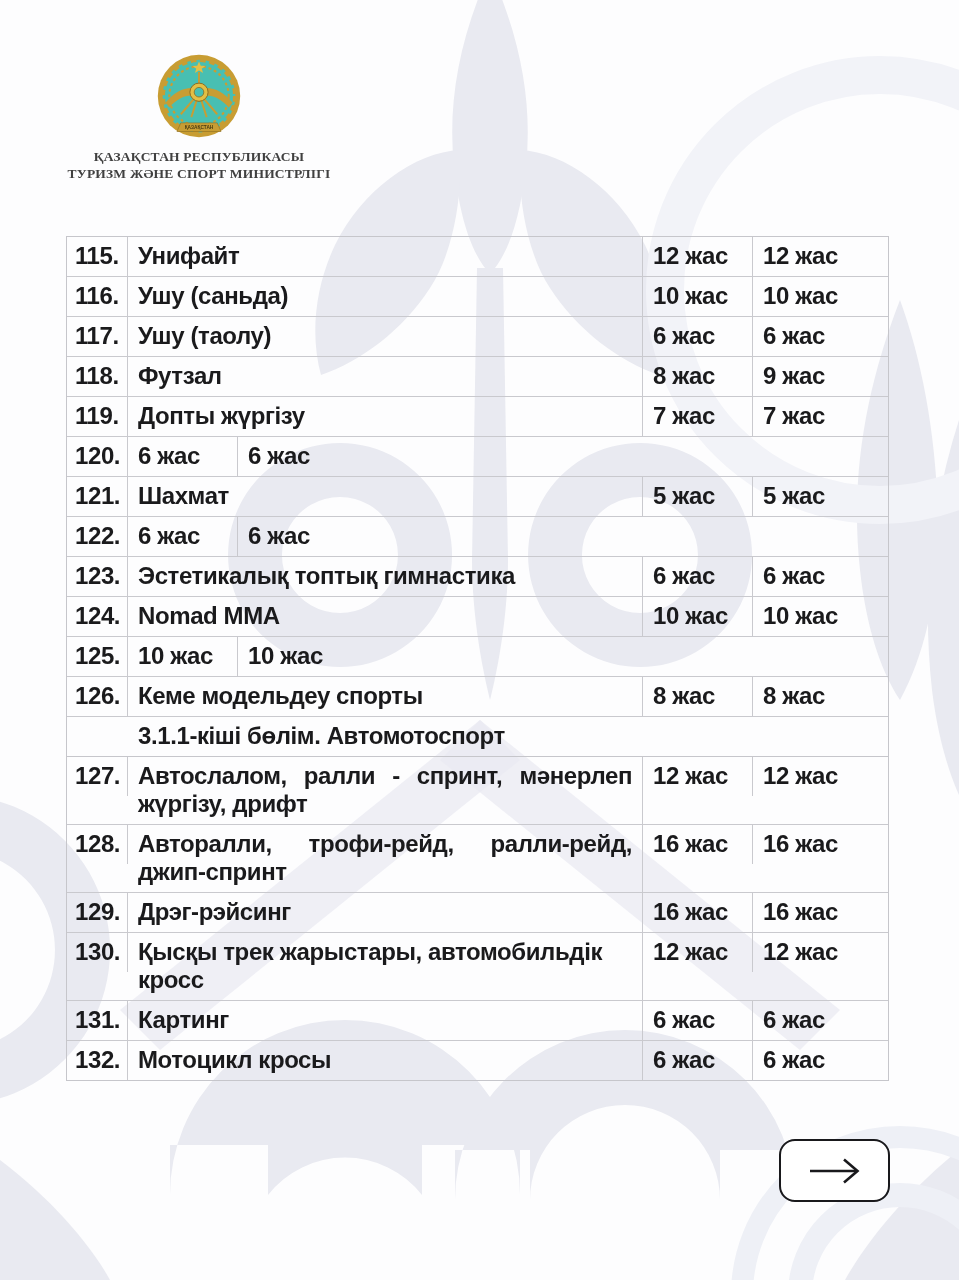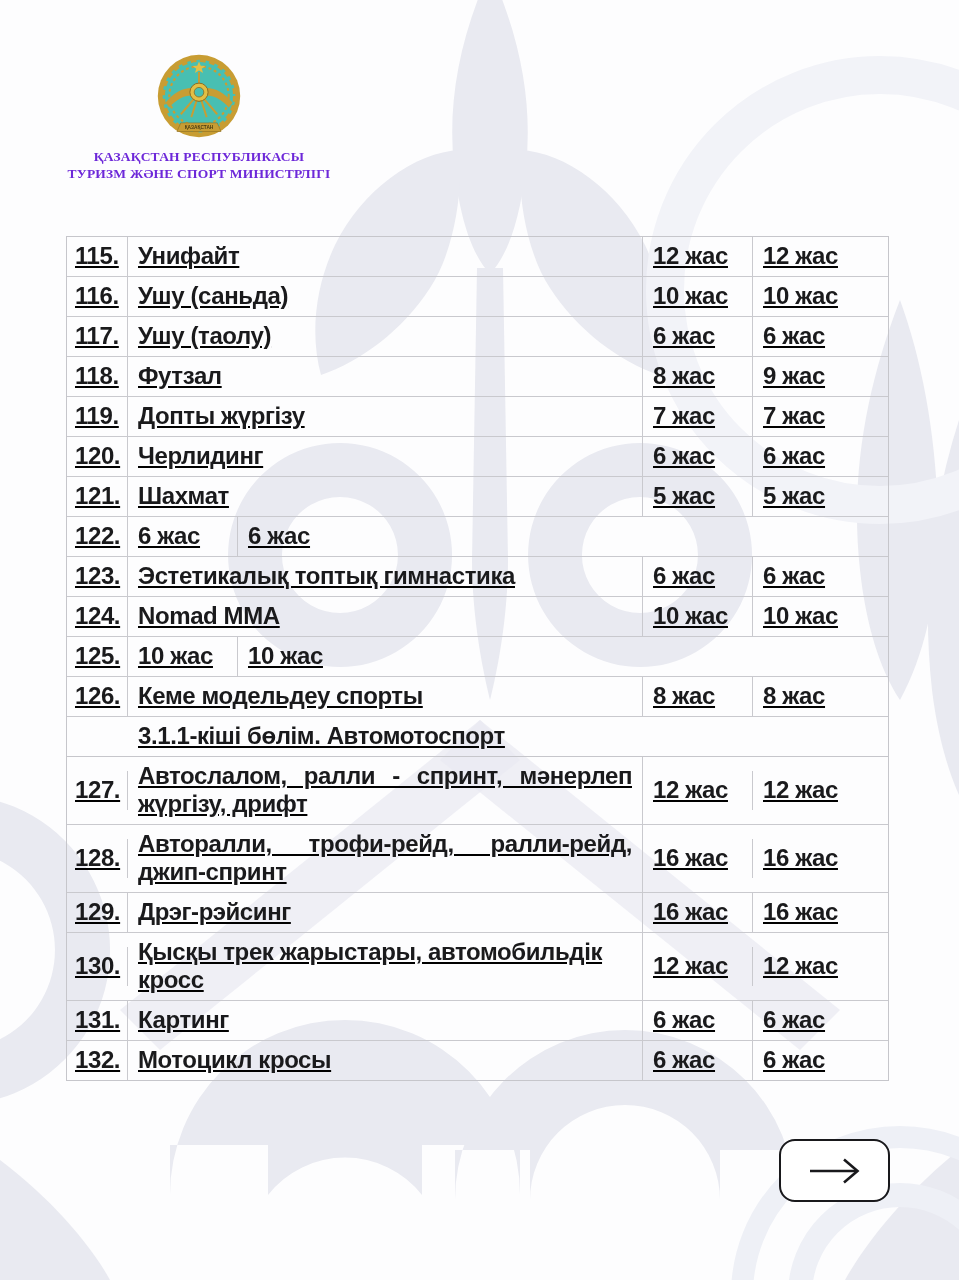--- a/index.html
+++ b/index.html
@@ -9,28 +9,28 @@
     font-family:"Liberation Sans",sans-serif;
   }
   .ornament{position:absolute;top:0;left:0;width:959px;height:1280px;z-index:0;}
   
   .letterhead{position:absolute;left:55px;top:52px;width:288px;z-index:1;text-align:center;}
   .emblem{display:block;margin:0 auto;width:92px;height:90px;}
   .ministry{
     margin-top:7px;
     font-family:"Liberation Serif",serif;font-weight:bold;
     font-size:13.5px;line-height:16.5px;letter-spacing:.2px;
-    color:#6d28d9;
+    color:#404040;
   }
   
   .tables{position:absolute;left:66px;top:236px;width:823px;z-index:1;}
   .tbl{border:1px solid #c6c6cb;box-sizing:border-box;background:transparent;}
   .tbl.first{border-bottom:none;}
   .tbl.second{}
-  .row{display:flex;border-top:1px solid #c9c9ce;align-items:center;text-decoration:underline;}
+  .row{display:flex;border-top:1px solid #c9c9ce;align-items:flex-start;}
   .tbl .row:first-child{border-top:none;}
   .cell{
     box-sizing:border-box;
     font-weight:bold;font-size:24px;line-height:28px;letter-spacing:-0.4px;
     color:#1a1a1c;
     padding:5px 10px 6px 10px;
   }
   .c-num{width:61px;border-right:1px solid #c9c9ce;padding-left:8px;padding-right:0;}
   .c-name{width:515px;border-right:1px solid #c9c9ce;}
   .c-age1{width:110px;border-right:1px solid #c9c9ce;}
@@ -142,21 +142,20 @@
         <div class="cell c-age2">9 жас</div>
       </div>
       <div class="row item">
         <div class="cell c-num">119.</div>
         <div class="cell c-name">Допты жүргізу</div>
         <div class="cell c-age1">7 жас</div>
         <div class="cell c-age2">7 жас</div>
       </div>
       <div class="row item">
         <div class="cell c-num">120.</div>
-        <div class="cell c-name">Черлидинг</div>
         <div class="cell c-age1">6 жас</div>
         <div class="cell c-age2">6 жас</div>
       </div>
       <div class="row item">
         <div class="cell c-num">121.</div>
         <div class="cell c-name">Шахмат</div>
         <div class="cell c-age1">5 жас</div>
         <div class="cell c-age2">5 жас</div>
       </div>
       <div class="row item">

